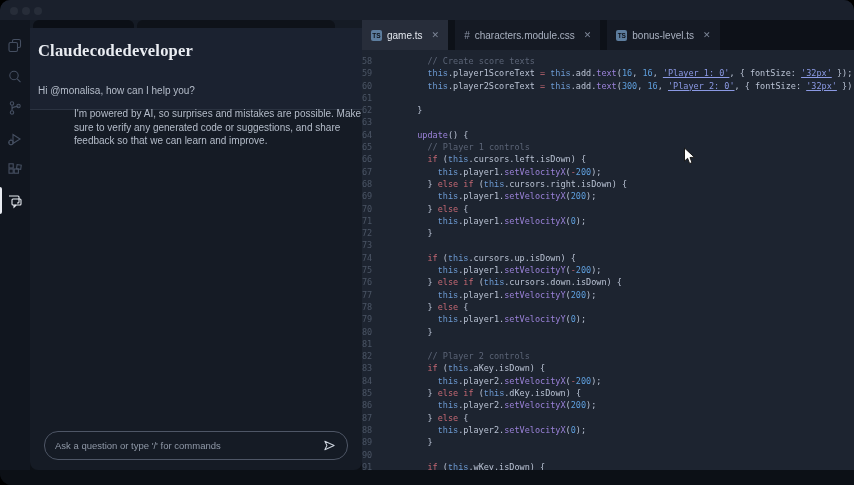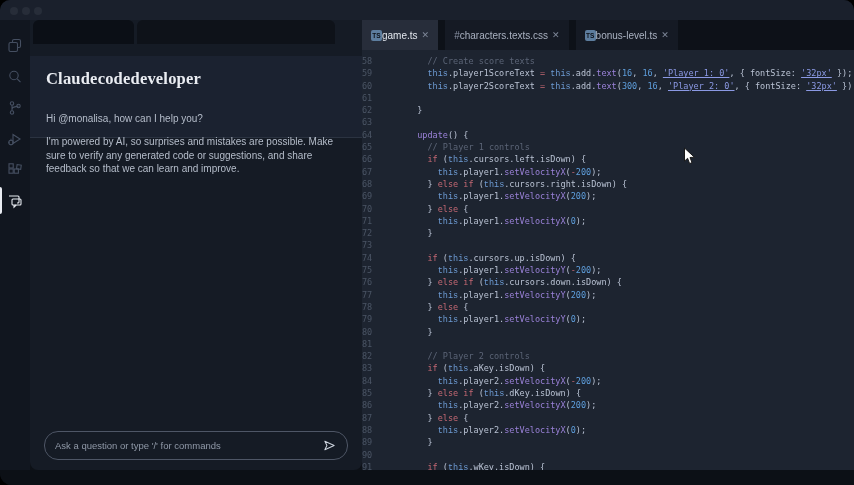--- a/index.html
+++ b/index.html
@@ -23,38 +23,38 @@
                   background:#e8ebf1; border-radius:0 2px 2px 0; }
 
   
   .chat-panel { position:absolute; left:30px; top:20px; width:332px; height:450px;
                 background:#151b25; border-radius:0 0 8px 8px; overflow:hidden; }
   .chat-strip { position:absolute; top:0; left:0; right:0; height:24px; }
   .chat-strip .blk1 { position:absolute; left:3px; top:0; width:101px; height:24px;
                       background:#0b0f16; border-radius:6px 6px 0 0; }
   .chat-strip .blk2 { position:absolute; left:107px; top:0; width:198px; height:24px;
                       background:#0e1219; border-radius:6px 6px 0 0; }
-  .chat-card { position:absolute; top:36px; left:0; right:0; height:82px;
-               background:#1b2230; border-bottom:1px solid #2b3341; padding:13px 16px; }
+  .chat-card { position:absolute; top:8px; left:0; right:0; height:82px;
+               background:#1b2230; border-bottom:1px solid #2b3341; padding:13px 8px; }
   .chat-title { font-family:"Liberation Serif", serif; font-size:16.5px; font-weight:600;
                 color:#eaedf2; letter-spacing:.2px; }
   .chat-greeting { margin-top:24px; font-size:10px; color:#b5bdca; }
   .chat-disclaimer { margin-top:11px; font-size:10px; line-height:13.5px;
-                     color:#b5bdca; width:304px; }
+                     color:#b5bdca; width:304px;margin-left:36px; }
   .chat-input { position:absolute; left:14px; right:14px; bottom:10px; height:29px;
                 border:1px solid #4e5666; border-radius:14px; display:flex;
                 align-items:center; padding:0 10px; background:transparent; }
   .chat-placeholder { flex:1; font-size:9.5px; color:#9099a8; }
   .send-btn { width:16px; height:16px; display:flex; align-items:center; justify-content:center; }
 
   
   .editor { position:absolute; left:362px; top:20px; right:0; height:450px;
             background:#1d2430; overflow:hidden; }
   .tabbar { height:30px; background:#0d1118; display:flex; overflow:hidden; }
-  .tab { display:flex; align-items:center; padding:0 9px; margin-right:7px;
+  .tab { display:flex; align-items:center; gap:5px; padding:0 9px; margin-right:7px;
          background:#151a24; color:#a9b1c0; font-size:10px; white-space:nowrap; }
   .tab.active { background:#272d3a; color:#e3e7ee; }
   .ts-badge { width:11px; height:11px; background:#5d7d9e; color:#0d1118; font-size:6.5px;
               font-weight:bold; display:flex; align-items:center; justify-content:center;
               border-radius:2px; flex:none; }
   .hash { color:#8a93a5; font-size:10px; flex:none; }
   .close { color:#7e8798; font-size:9px; margin-left:4px; }
 
   .code { padding-top:5px; font-family:"DejaVu Sans Mono", monospace;
           font-size:8.5px; line-height:12.3px; white-space:pre; overflow:hidden; }
@@ -153,21 +153,21 @@
 
   <div class="editor">
     <div class="tabbar">
         <div class="tab active">
           <span class="ts-badge">TS</span>
           <span>game.ts</span>
           <span class="close">✕</span>
         </div>
         <div class="tab">
           <span class="hash">#</span>
-          <span>characters.texts.css</span>
+          <span>characters.module.css</span>
           <span class="close">✕</span>
         </div>
         <div class="tab">
           <span class="ts-badge">TS</span>
           <span>bonus-level.ts</span>
           <span class="close">✕</span>
         </div>
       </div>
     <div class="code"><div class="cl"><span class="ln">58</span><span class="lt"><span class="tk-c">    // Create score texts</span></span></div><div class="cl"><span class="ln">59</span><span class="lt"><span class="tk-p">    </span><span class="tk-t">this</span><span class="tk-p">.player1ScoreText </span><span class="tk-k">=</span><span class="tk-p"> </span><span class="tk-t">this</span><span class="tk-p">.add.</span><span class="tk-f">text</span><span class="tk-p">(</span><span class="tk-n">16</span><span class="tk-p">, </span><span class="tk-n">16</span><span class="tk-p">, </span><span class="tk-s">'Player 1: 0'</span><span class="tk-p">, { fontSize: </span><span class="tk-s">'32px'</span><span class="tk-p"> });</span></span></div><div class="cl"><span class="ln">60</span><span class="lt"><span class="tk-p">    </span><span class="tk-t">this</span><span class="tk-p">.player2ScoreText </span><span class="tk-k">=</span><span class="tk-p"> </span><span class="tk-t">this</span><span class="tk-p">.add.</span><span class="tk-f">text</span><span class="tk-p">(</span><span class="tk-n">300</span><span class="tk-p">, </span><span class="tk-n">16</span><span class="tk-p">, </span><span class="tk-s">'Player 2: 0'</span><span class="tk-p">, { fontSize: </span><span class="tk-s">'32px'</span><span class="tk-p"> });</span></span></div><div class="cl"><span class="ln">61</span><span class="lt"></span></div><div class="cl"><span class="ln">62</span><span class="lt"><span class="tk-p">  }</span></span></div><div class="cl"><span class="ln">63</span><span class="lt"></span></div><div class="cl"><span class="ln">64</span><span class="lt"><span class="tk-p">  </span><span class="tk-f">update</span><span class="tk-p">() {</span></span></div><div class="cl"><span class="ln">65</span><span class="lt"><span class="tk-c">    // Player 1 controls</span></span></div><div class="cl"><span class="ln">66</span><span class="lt"><span class="tk-p">    </span><span class="tk-k">if</span><span class="tk-p"> (</span><span class="tk-t">this</span><span class="tk-p">.cursors.left.isDown) {</span></span></div><div class="cl"><span class="ln">67</span><span class="lt"><span class="tk-p">      </span><span class="tk-t">this</span><span class="tk-p">.player1.</span><span class="tk-f">setVelocityX</span><span class="tk-p">(</span><span class="tk-k">-</span><span class="tk-n">200</span><span class="tk-p">);</span></span></div><div class="cl"><span class="ln">68</span><span class="lt"><span class="tk-p">    } </span><span class="tk-k">else</span><span class="tk-p"> </span><span class="tk-k">if</span><span class="tk-p"> (</span><span class="tk-t">this</span><span class="tk-p">.cursors.right.isDown) {</span></span></div><div class="cl"><span class="ln">69</span><span class="lt"><span class="tk-p">      </span><span class="tk-t">this</span><span class="tk-p">.player1.</span><span class="tk-f">setVelocityX</span><span class="tk-p">(</span><span class="tk-n">200</span><span class="tk-p">);</span></span></div><div class="cl"><span class="ln">70</span><span class="lt"><span class="tk-p">    } </span><span class="tk-k">else</span><span class="tk-p"> {</span></span></div><div class="cl"><span class="ln">71</span><span class="lt"><span class="tk-p">      </span><span class="tk-t">this</span><span class="tk-p">.player1.</span><span class="tk-f">setVelocityX</span><span class="tk-p">(</span><span class="tk-n">0</span><span class="tk-p">);</span></span></div><div class="cl"><span class="ln">72</span><span class="lt"><span class="tk-p">    }</span></span></div><div class="cl"><span class="ln">73</span><span class="lt"></span></div><div class="cl"><span class="ln">74</span><span class="lt"><span class="tk-p">    </span><span class="tk-k">if</span><span class="tk-p"> (</span><span class="tk-t">this</span><span class="tk-p">.cursors.up.isDown) {</span></span></div><div class="cl"><span class="ln">75</span><span class="lt"><span class="tk-p">      </span><span class="tk-t">this</span><span class="tk-p">.player1.</span><span class="tk-f">setVelocityY</span><span class="tk-p">(</span><span class="tk-k">-</span><span class="tk-n">200</span><span class="tk-p">);</span></span></div><div class="cl"><span class="ln">76</span><span class="lt"><span class="tk-p">    } </span><span class="tk-k">else</span><span class="tk-p"> </span><span class="tk-k">if</span><span class="tk-p"> (</span><span class="tk-t">this</span><span class="tk-p">.cursors.down.isDown) {</span></span></div><div class="cl"><span class="ln">77</span><span class="lt"><span class="tk-p">      </span><span class="tk-t">this</span><span class="tk-p">.player1.</span><span class="tk-f">setVelocityY</span><span class="tk-p">(</span><span class="tk-n">200</span><span class="tk-p">);</span></span></div><div class="cl"><span class="ln">78</span><span class="lt"><span class="tk-p">    } </span><span class="tk-k">else</span><span class="tk-p"> {</span></span></div><div class="cl"><span class="ln">79</span><span class="lt"><span class="tk-p">      </span><span class="tk-t">this</span><span class="tk-p">.player1.</span><span class="tk-f">setVelocityY</span><span class="tk-p">(</span><span class="tk-n">0</span><span class="tk-p">);</span></span></div><div class="cl"><span class="ln">80</span><span class="lt"><span class="tk-p">    }</span></span></div><div class="cl"><span class="ln">81</span><span class="lt"></span></div><div class="cl"><span class="ln">82</span><span class="lt"><span class="tk-c">    // Player 2 controls</span></span></div><div class="cl"><span class="ln">83</span><span class="lt"><span class="tk-p">    </span><span class="tk-k">if</span><span class="tk-p"> (</span><span class="tk-t">this</span><span class="tk-p">.aKey.isDown) {</span></span></div><div class="cl"><span class="ln">84</span><span class="lt"><span class="tk-p">      </span><span class="tk-t">this</span><span class="tk-p">.player2.</span><span class="tk-f">setVelocityX</span><span class="tk-p">(</span><span class="tk-k">-</span><span class="tk-n">200</span><span class="tk-p">);</span></span></div><div class="cl"><span class="ln">85</span><span class="lt"><span class="tk-p">    } </span><span class="tk-k">else</span><span class="tk-p"> </span><span class="tk-k">if</span><span class="tk-p"> (</span><span class="tk-t">this</span><span class="tk-p">.dKey.isDown) {</span></span></div><div class="cl"><span class="ln">86</span><span class="lt"><span class="tk-p">      </span><span class="tk-t">this</span><span class="tk-p">.player2.</span><span class="tk-f">setVelocityX</span><span class="tk-p">(</span><span class="tk-n">200</span><span class="tk-p">);</span></span></div><div class="cl"><span class="ln">87</span><span class="lt"><span class="tk-p">    } </span><span class="tk-k">else</span><span class="tk-p"> {</span></span></div><div class="cl"><span class="ln">88</span><span class="lt"><span class="tk-p">      </span><span class="tk-t">this</span><span class="tk-p">.player2.</span><span class="tk-f">setVelocityX</span><span class="tk-p">(</span><span class="tk-n">0</span><span class="tk-p">);</span></span></div><div class="cl"><span class="ln">89</span><span class="lt"><span class="tk-p">    }</span></span></div><div class="cl"><span class="ln">90</span><span class="lt"></span></div><div class="cl"><span class="ln">91</span><span class="lt"><span class="tk-p">    </span><span class="tk-k">if</span><span class="tk-p"> (</span><span class="tk-t">this</span><span class="tk-p">.wKey.isDown) {</span></span></div></div>
   </div>

